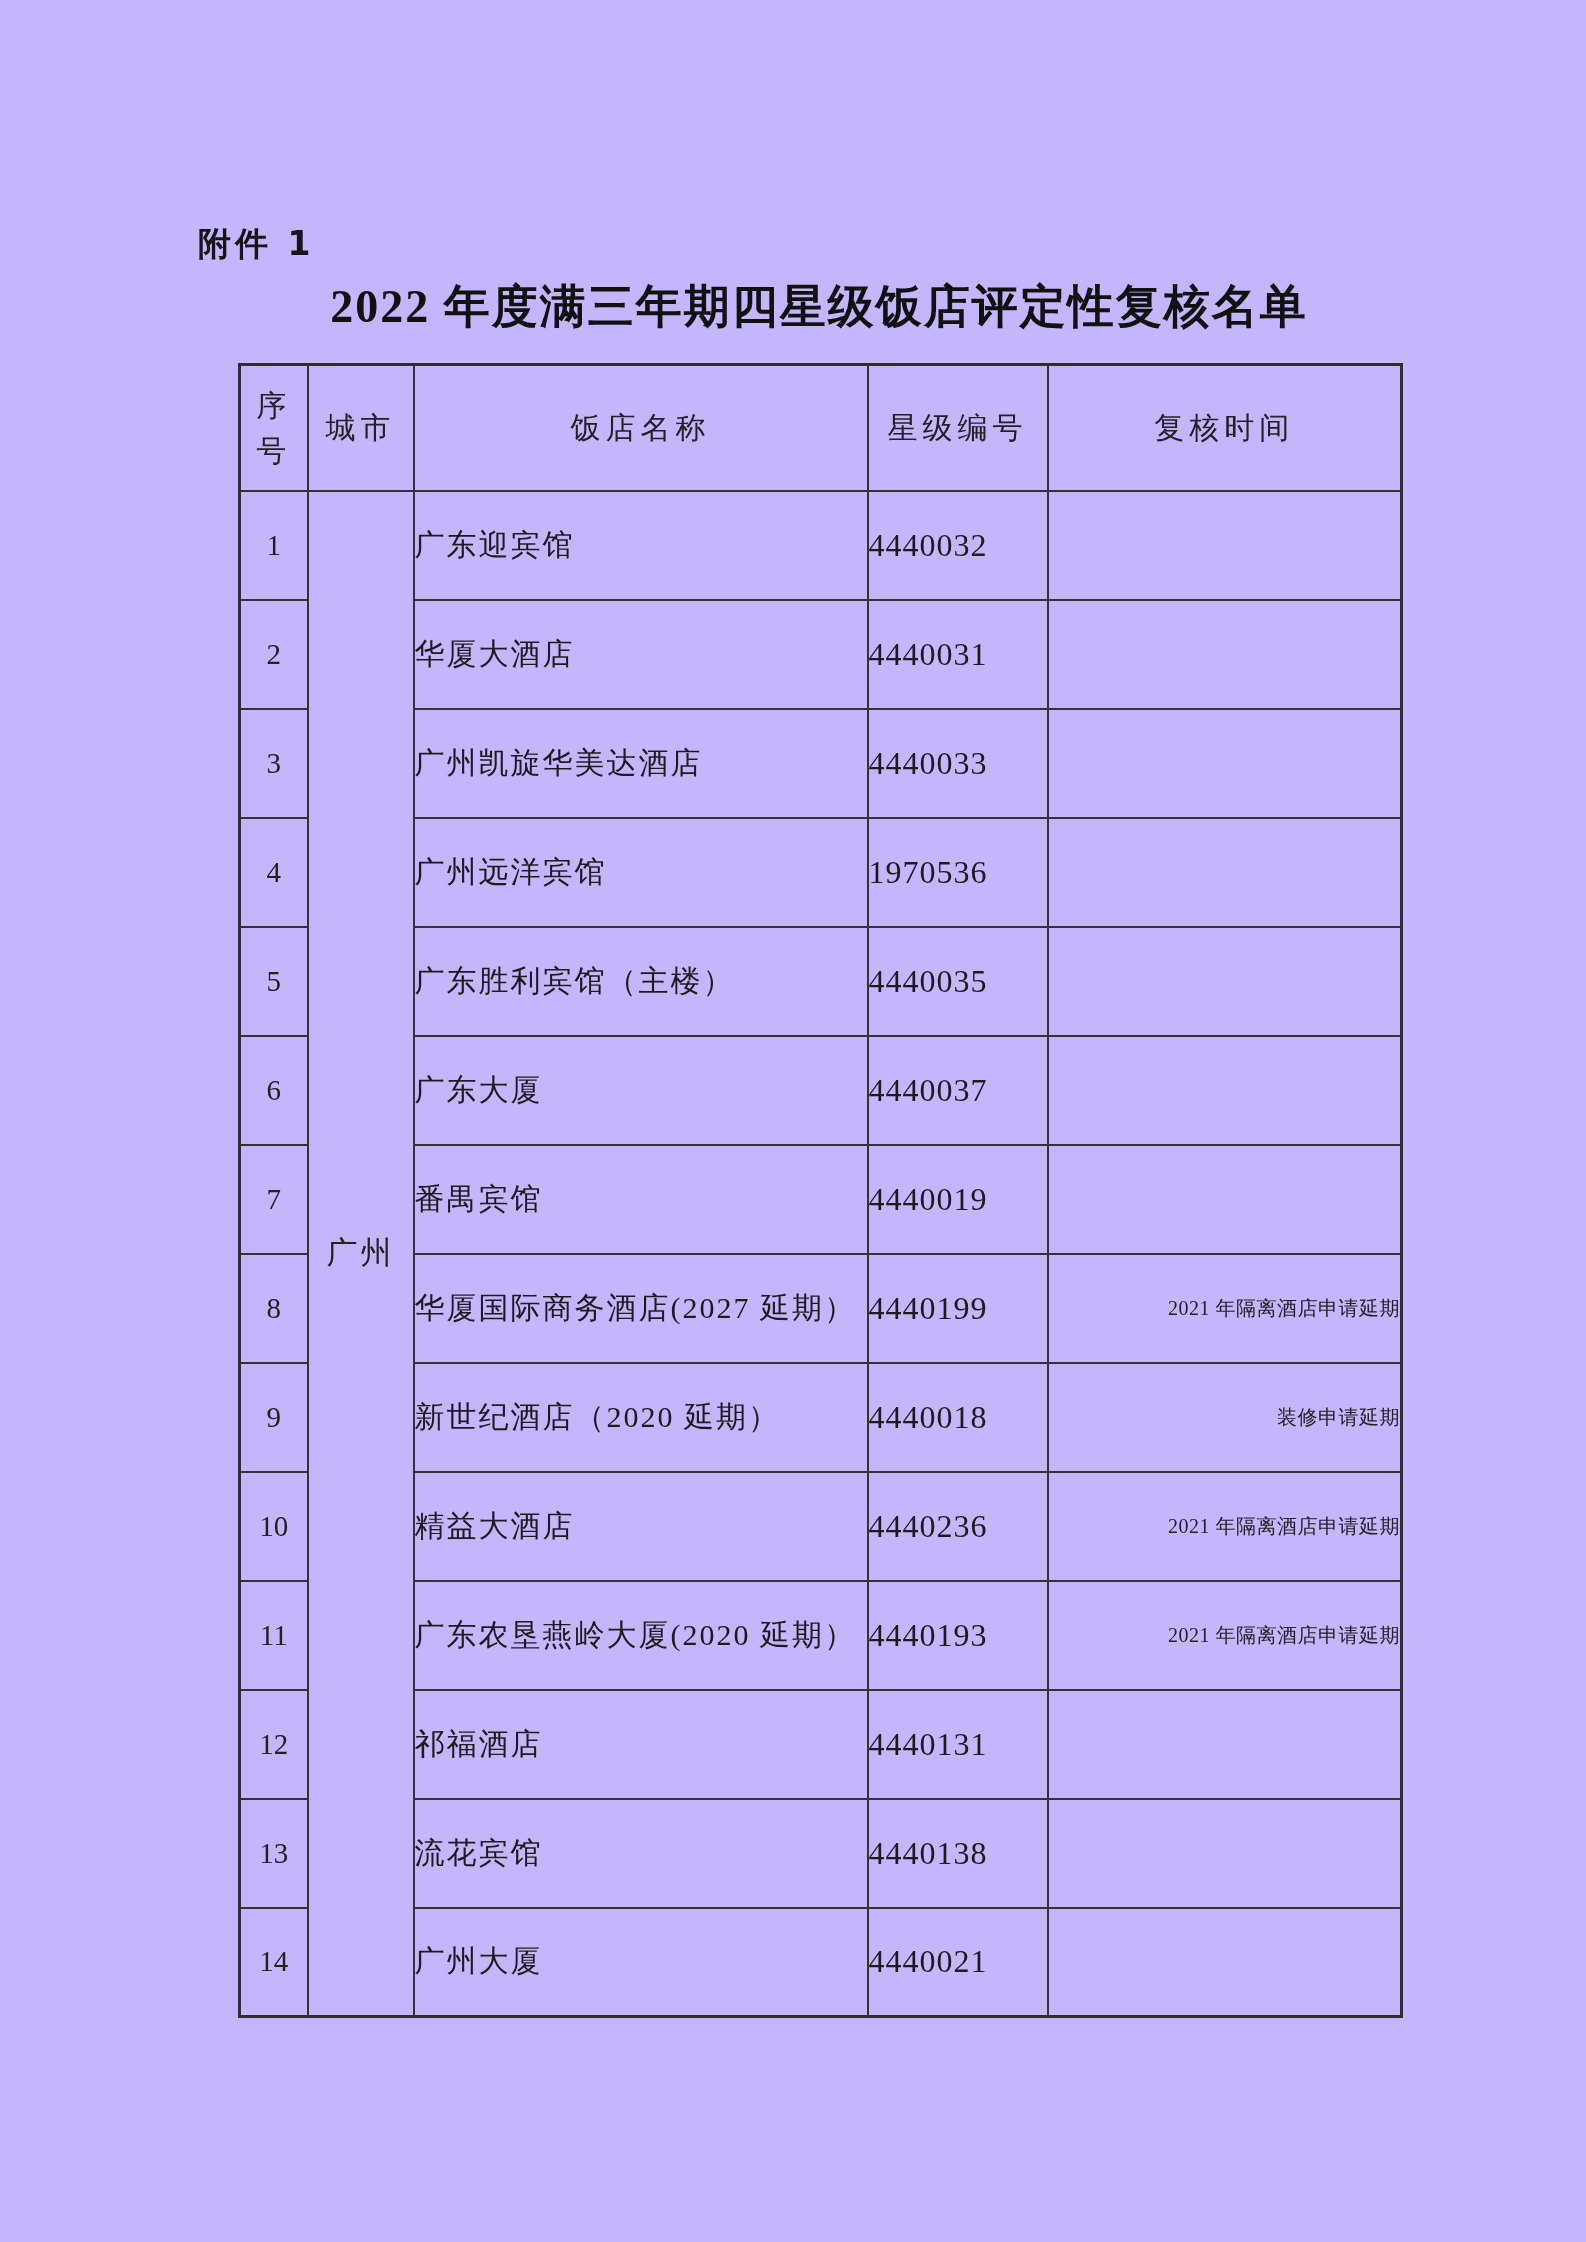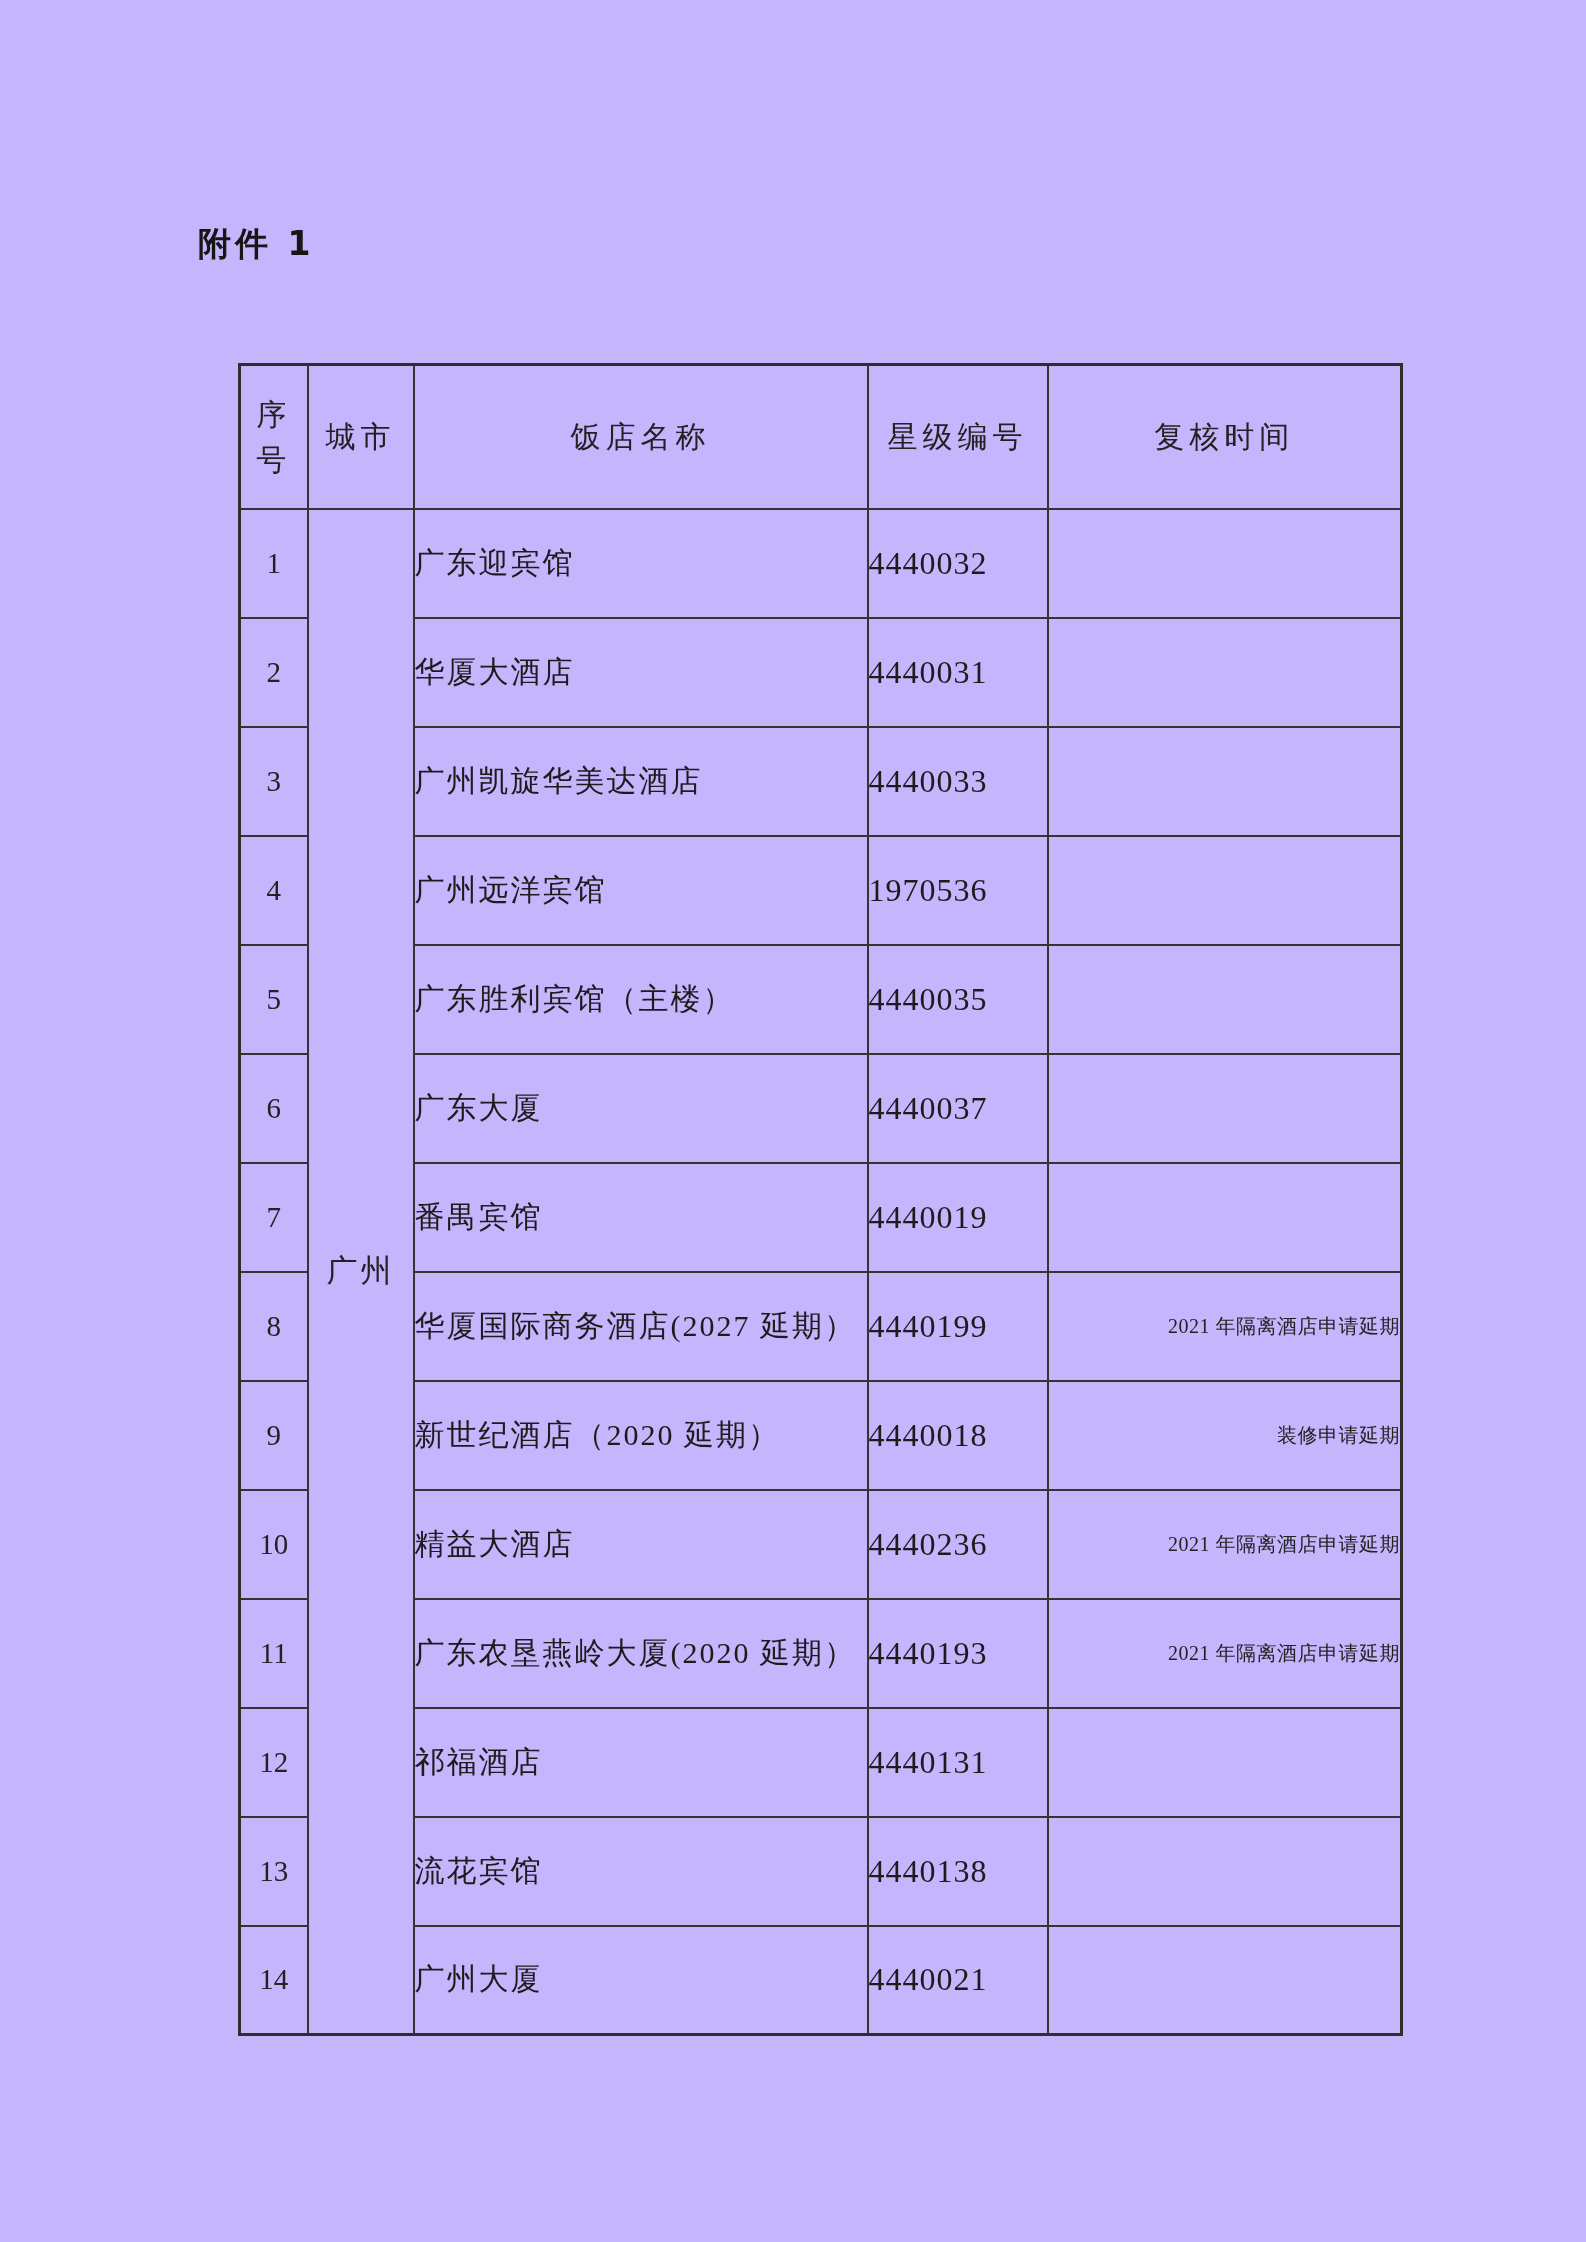--- a/index.html
+++ b/index.html
@@ -46,21 +46,21 @@
     border-collapse:collapse;
     table-layout:fixed;
     border:3px solid #2e2e2e;
   }
   table.review th, table.review td{
     border:2px solid #343434;
     padding:0;
     vertical-align:middle;
     overflow:hidden;
   }
-  tr.header-row{height:144px;margin-top:20px;}
+  tr.header-row{height:126px;margin-top:20px;}
   tr.data-row{height:109px;}
   th{
     font-weight:normal;
     font-size:30px;
     letter-spacing:5px;
     line-height:1.5;
     color:#222;
   }
   th.h-serial{word-break:break-all;padding:0 14px;}
   td.serial-cell{
@@ -96,20 +96,21 @@
     color:#222;
   }
 </style>
 </head>
 <body>
 
 <div id="page">
 
   <div class="attachment">附件 1</div>
 
+  <div class="doc-title">2022 年度满三年期四星级饭店评定性复核名单</div>
 
   <table class="review">
     <colgroup>
       <col style="width:68px">
       <col style="width:106px">
       <col style="width:454px">
       <col style="width:180px">
       <col style="width:354px">
     </colgroup>
     <tbody>

